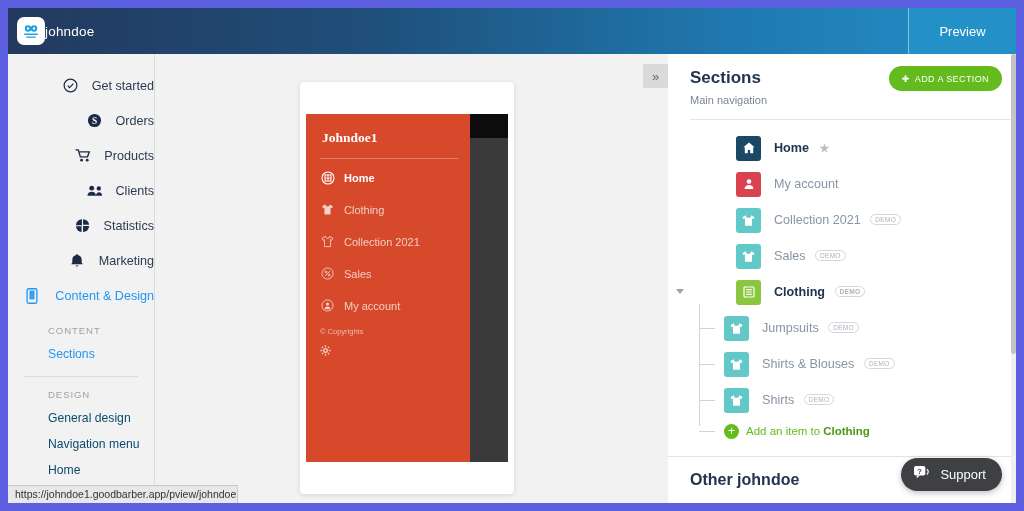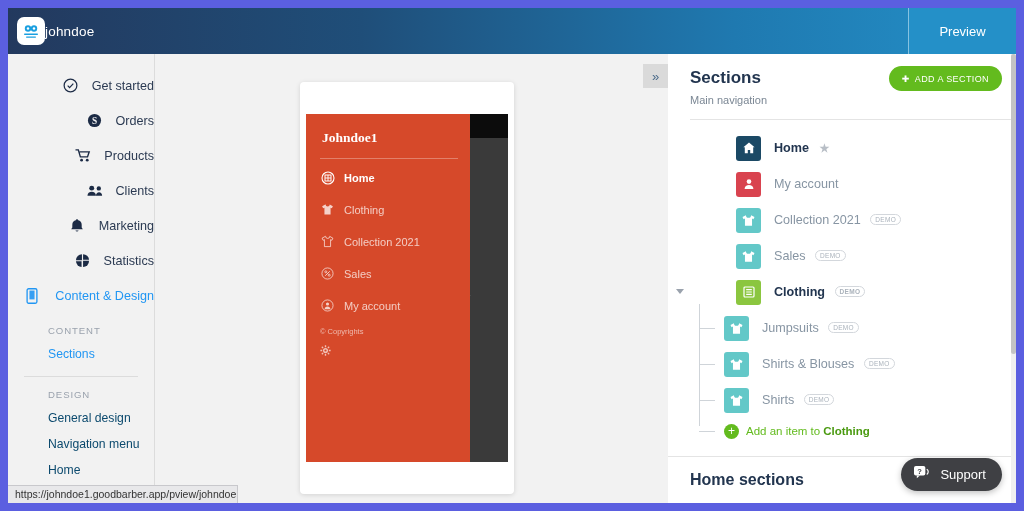--- a/index.html
+++ b/index.html
@@ -273,38 +273,38 @@
             <circle cx="12.5" cy="4.3" r="2.3" fill="currentColor"></circle>
             <path d="M0.5 12c0-2.6 2-4.2 4.5-4.2S9.5 9.4 9.5 12z" fill="currentColor"></path>
             <path d="M9.5 12c0-2.3 1.5-3.7 3.3-3.7s3.2 1.4 3.2 3.7z" fill="currentColor"></path>
           </svg>
       </span>
       <span class="lbl">Clients</span>
     </div>
 
     <div class="nav-item">
       <span class="ic">
-        <svg width="14" height="15" viewBox="0 0 14 16">
-            <path d="M7 1.2a1.3 1.3 0 011.3 1.3C10.5 3 12 4.8 12 7.2v3l1.2 1.8H0.8L2 10.2v-3C2 4.8 3.5 3 5.7 2.5A1.3 1.3 0 017 1.2z" fill="currentColor"></path>
-            <path d="M5.3 13.2a1.8 1.8 0 003.4 0z" fill="currentColor"></path>
-          </svg>
-      </span>
-      <span class="lbl">Marketing</span>
-    </div>
-
-    <div class="nav-item">
-      <span class="ic">
         <svg width="15" height="15" viewBox="0 0 16 16">
             <path d="M7.4 1.2v6.4H1A6.5 6.5 0 017.4 1.2z" fill="currentColor"></path>
             <path d="M8.6 8.4H15A6.5 6.5 0 018.6 15z" fill="currentColor"></path>
             <path d="M1 8.8h6v6A6.4 6.4 0 011 8.8z" fill="currentColor"></path>
             <path d="M8.6 1.3A6.5 6.5 0 0115 7.2H8.6z" fill="currentColor"></path>
           </svg>
       </span>
       <span class="lbl">Statistics</span>
+    </div>
+
+    <div class="nav-item">
+      <span class="ic">
+        <svg width="14" height="15" viewBox="0 0 14 16">
+            <path d="M7 1.2a1.3 1.3 0 011.3 1.3C10.5 3 12 4.8 12 7.2v3l1.2 1.8H0.8L2 10.2v-3C2 4.8 3.5 3 5.7 2.5A1.3 1.3 0 017 1.2z" fill="currentColor"></path>
+            <path d="M5.3 13.2a1.8 1.8 0 003.4 0z" fill="currentColor"></path>
+          </svg>
+      </span>
+      <span class="lbl">Marketing</span>
     </div>
 
     <div class="nav-item active">
       <span class="ic">
         <svg width="12" height="16" viewBox="0 0 12 17">
             <rect x="0.8" y="0.8" width="10.4" height="15.4" rx="1.6" fill="none" stroke="currentColor" stroke-width="1.4"></rect>
             <rect x="3.3" y="2.7" width="5.4" height="9.4" fill="currentColor" opacity=".9"></rect>
           </svg>
       </span>
       <span class="lbl">Content &amp; Design</span>
@@ -524,21 +524,21 @@
         <div class="add-item-row">
           <span class="hline" style="top:13px;"></span>
           <span class="add-circle">+</span>
           <span>Add an item to</span>
           <b>Clothing</b>
         </div>
       </div>
     </div>
 
     <div class="other-rule"></div>
-    <div class="other-title">Home sections</div>
+    <div class="other-title">Other johndoe</div>
 
     <div class="support">
       <span>
         <svg width="19" height="17" viewBox="0 0 20 18">
           <rect x="1" y="1" width="12" height="10" rx="2" fill="#fff"></rect>
           <path d="M4 11l0 3 3.2-3z" fill="#fff"></path>
           <text x="7" y="9" font-size="8" fill="#3f4044" text-anchor="middle" font-family="Liberation Sans, sans-serif" font-weight="bold">?</text>
           <path d="M14.5 4.5a3.2 3.2 0 010 5.5" fill="none" stroke="#fff" stroke-width="1.3"></path>
         </svg>
       </span>

